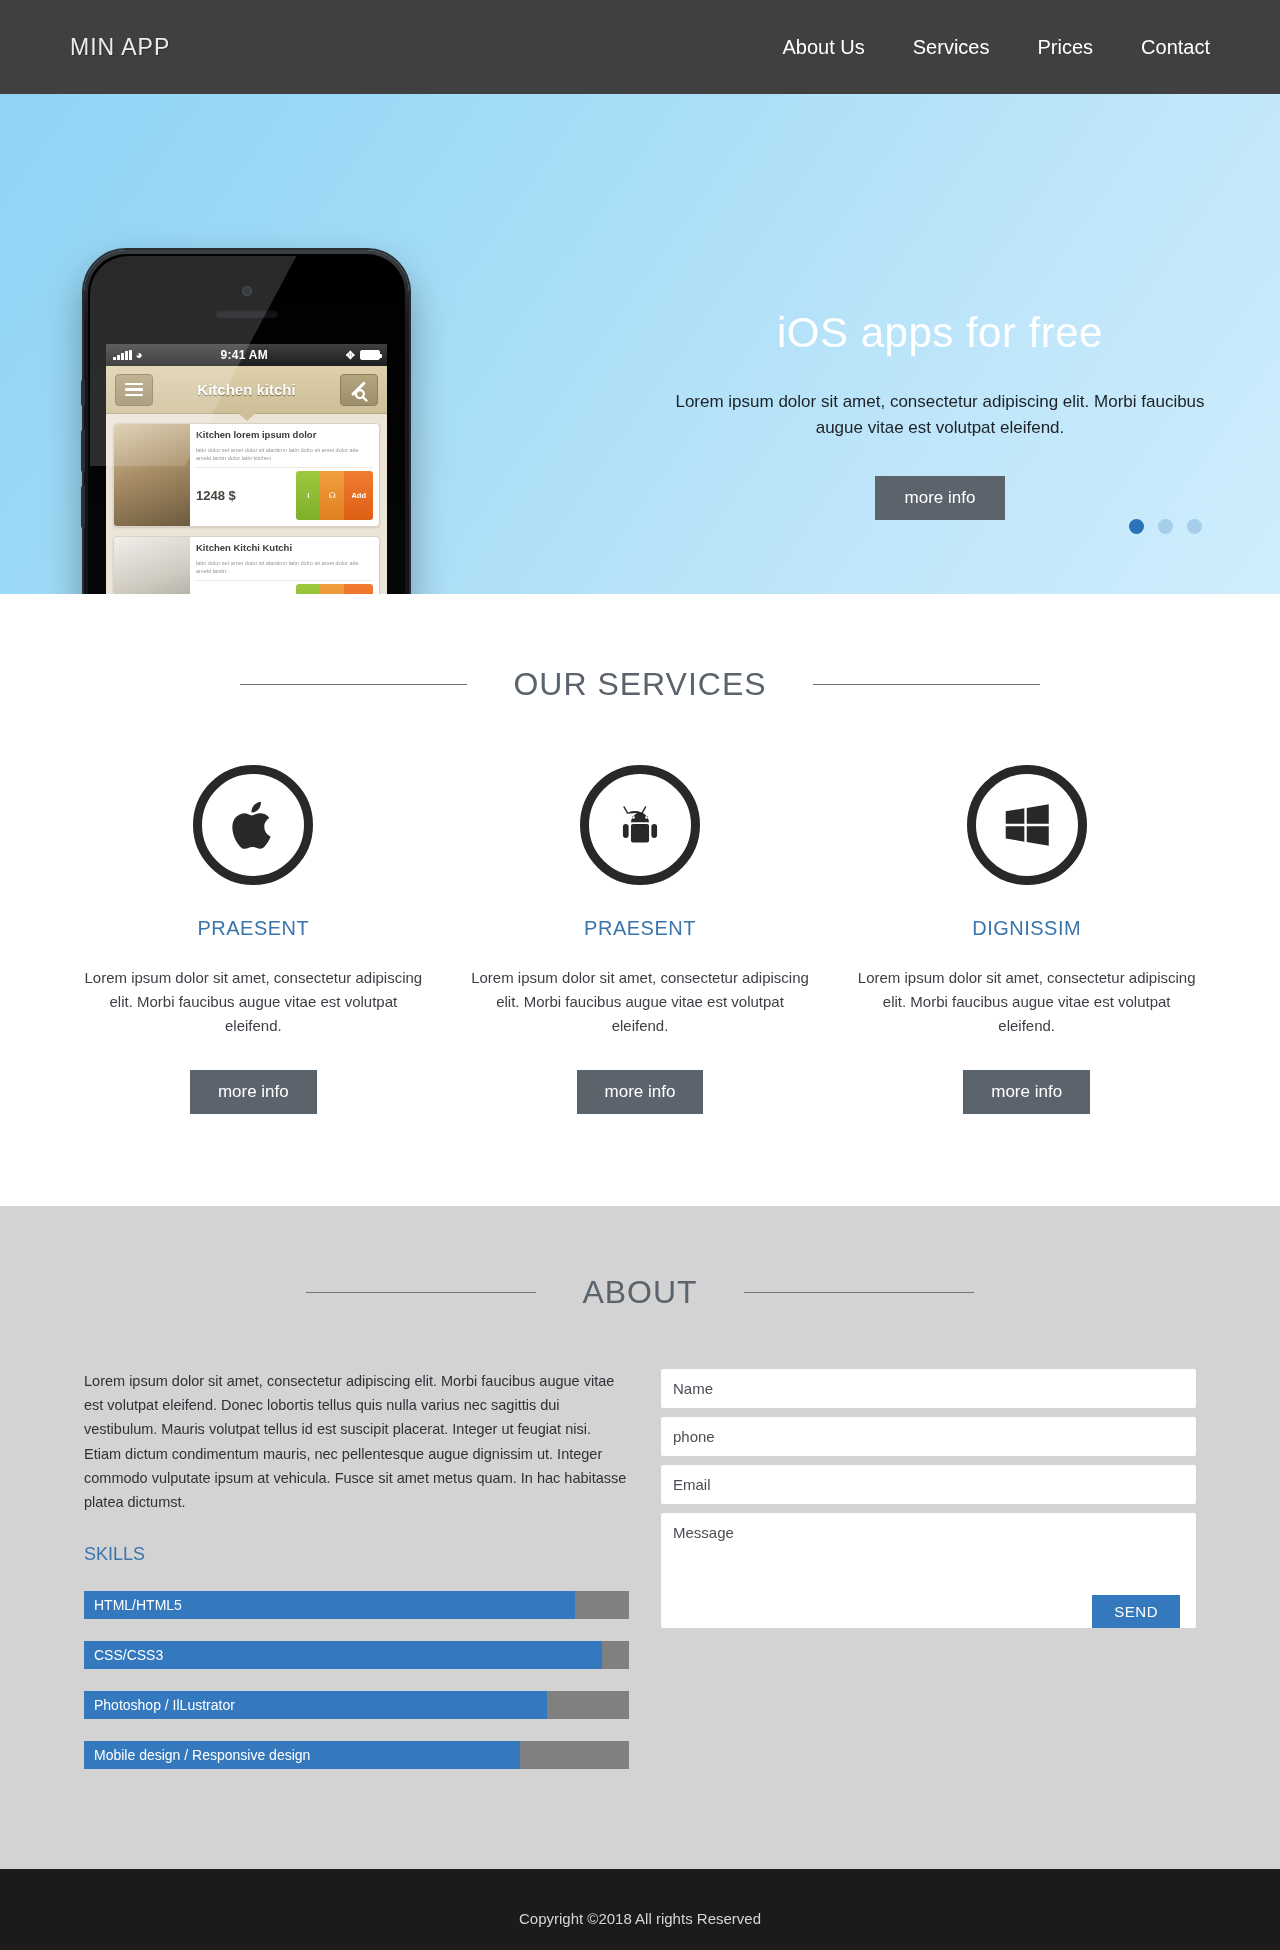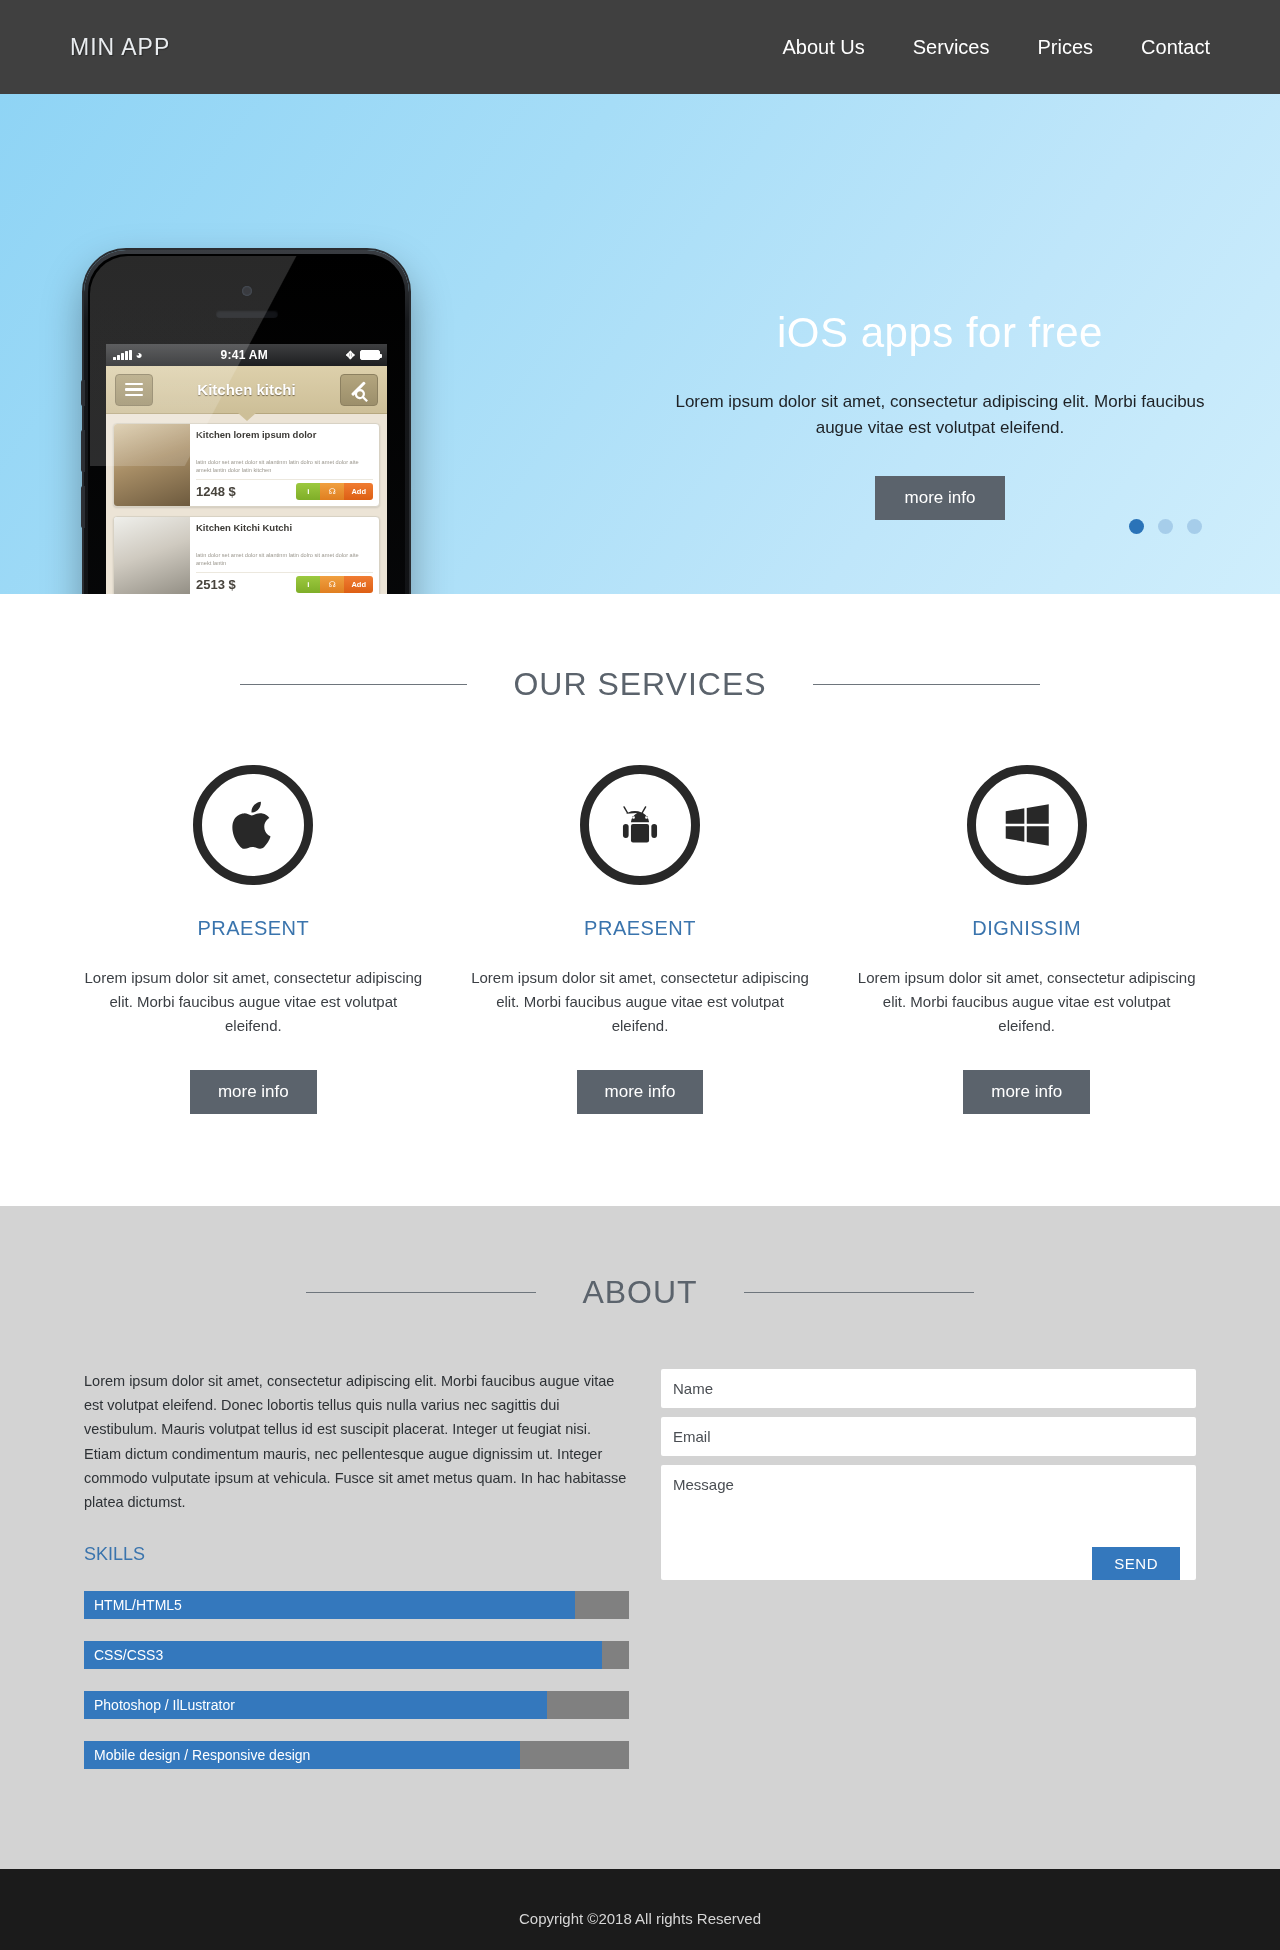--- a/index.html
+++ b/index.html
@@ -161,28 +161,28 @@
   .app-body{ padding:9px 7px; }
   .card{
     background:#fff; border:1px solid #d8d2c4;
     border-radius:4px; display:flex; overflow:hidden;
     margin-bottom:9px; box-shadow:0 1px 2px rgba(0,0,0,.12);
   }
   .card-img{ width:76px; min-height:72px; flex:none; }
   .card-img.k1{ background:linear-gradient(160deg,#d9c9a8 0%,#a98f67 45%,#6d5a3e 100%); }
   .card-img.k2{ background:linear-gradient(160deg,#efefeb 0%,#cfcac0 45%,#8e8a80 100%); }
   .card-info{ flex:1; padding:5px 6px 6px; }
-  .card-title{ font-size:9.5px; font-weight:bold; color:#3c3a36; margin-bottom:18px; }
+  .card-title{ font-size:9.5px; font-weight:bold; color:#3c3a36; margin-bottom:6px; }
   .card-desc{ font-size:5.6px; color:#9b978e; line-height:1.5; margin-bottom:4px; }
   .card-foot{ display:flex; align-items:center; justify-content:space-between; border-top:1px solid #ece8de; padding-top:3px; }
   .card-price{ font-size:13px; font-weight:bold; color:#47433c; }
   .card-actions{ display:flex; align-items:stretch; border-radius:3px; overflow:hidden; }
   .btn-green{ background:linear-gradient(180deg,#9cc93f 0%,#7fae28 100%); width:24px; display:flex; align-items:center; justify-content:center; color:#fff; font-size:8px; font-weight:bold; }
   .btn-or1{ background:linear-gradient(180deg,#f0a040 0%,#e07f20 100%); width:24px; display:flex; align-items:center; justify-content:center; color:#fff; font-size:8px; }
-  .btn-or2{ background:linear-gradient(180deg,#f07c32 0%,#dd5f14 100%); padding:4px 7px; color:#fff; font-size:7.5px; font-weight:bold; display:flex; align-items:center; }
+  .btn-or2{ background:linear-gradient(180deg,#f07c32 0%,#dd5f14 100%); padding:20px 7px; color:#fff; font-size:7.5px; font-weight:bold; display:flex; align-items:center; }
 
   .wide-btn{
     height:29px; margin-top:9px;
     background:linear-gradient(180deg,#b9ac85 0%,#a59769 100%);
     border:1px solid #8f8257; border-radius:4px;
     display:flex; align-items:center; justify-content:center;
     color:#fff; font-size:11px; font-weight:bold;
     text-shadow:0 1px 1px rgba(80,70,45,.7);
   }
 
@@ -494,20 +494,21 @@
       </div>
       <div class="skill">
         <div class="skill-fill" id="sk3" style="width: 80%;">
           <span class="skill-label">Mobile design / Responsive design</span>
         </div>
       </div>
     </div>
 
     <div class="about-right">
       <input class="field" type="text" placeholder="Name" style="">
+      <input class="field" type="text" placeholder="phone" style="">
       <input class="field" type="text" placeholder="Email" style="">
       <div class="msg-wrap">
         <textarea class="msg-field" placeholder="Message" style=""></textarea>
         <button class="send-btn">SEND</button>
       </div>
     </div>
   </div>
 </section>
 
 <footer class="site-footer">

